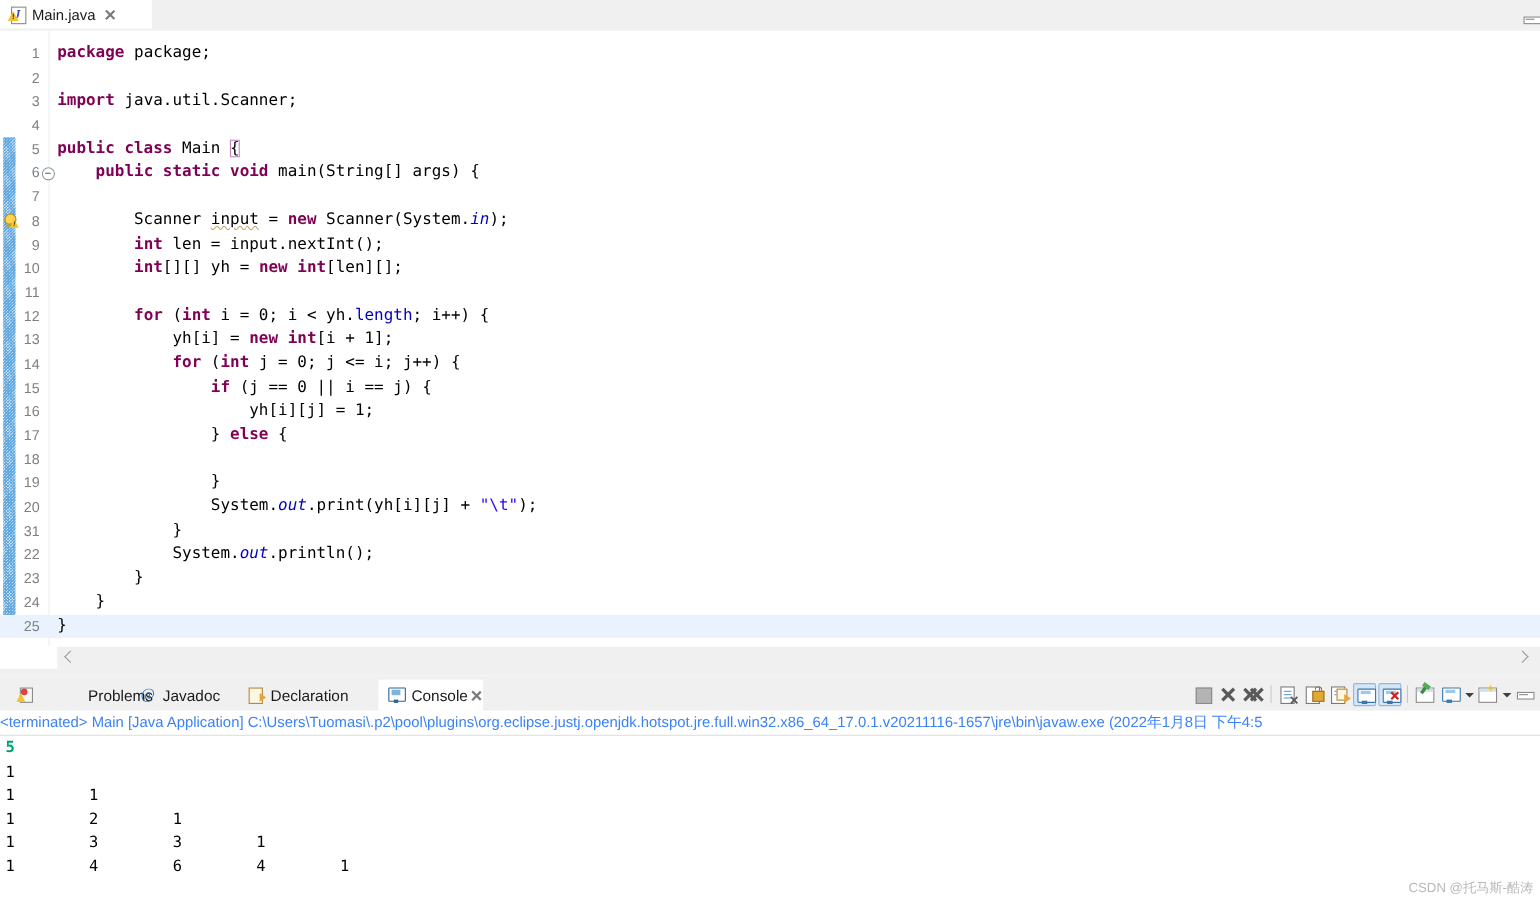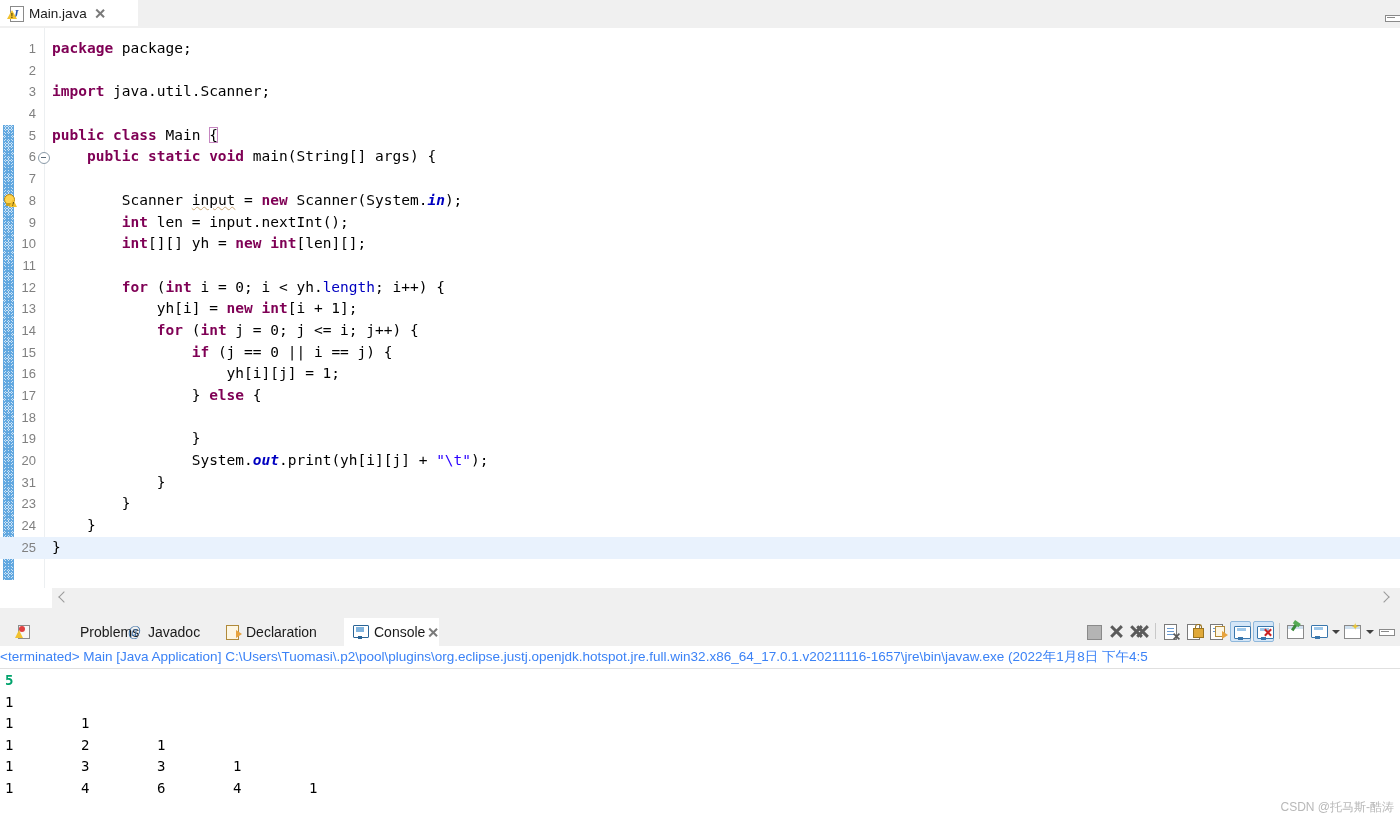--- a/index.html
+++ b/index.html
@@ -95,21 +95,21 @@
   .bulb .st{position:absolute;left:3px;top:10px;width:5px;height:3px;background:#c8a020;}
   .bulb .w{position:absolute;left:6px;top:6px;width:0;height:0;
     border-left:4px solid transparent;border-right:4px solid transparent;
     border-bottom:8px solid #f2c230;}
   .bulb .w:after{content:"!";position:absolute;left:-2.5px;top:2px;width:5px;
     font-size:6px;font-weight:bold;color:#3a3000;text-align:center;line-height:6px;
     font-family:"Liberation Sans",sans-serif;}
 
   
   .kw{color:#7f0055;font-weight:bold;}
-  .fld{color:#0000c0;font-weight:bold;font-style:italic;}
+  .fld{color:#0000c0;font-weight:normal;font-style:italic;}
   .blue{color:#0000c0;}
   .str{color:#2a00ff;}
   .bkt{outline:1.5px solid #c586c0;outline-offset:-1px;background:#fff;}
   .sq{text-decoration:underline;text-decoration-style:wavy;
       text-decoration-color:#c8a878;text-decoration-thickness:1px;}
 
   
   .hscroll{
     position:absolute;left:52px;top:588px;width:1348px;height:20px;
     background:#f0f0f0;
@@ -271,20 +271,21 @@
         <div class="ln"><span class="num">12</span><span class="code"><span>        </span><span class="kw">for </span><span>(</span><span class="kw">int </span><span>i = 0; i &lt; yh.</span><span class="blue">length</span><span>; i++) {</span></span></div>
         <div class="ln"><span class="num">13</span><span class="code"><span>            yh[i] = </span><span class="kw">new int</span><span>[i + 1];</span></span></div>
         <div class="ln"><span class="num">14</span><span class="code"><span>            </span><span class="kw">for </span><span>(</span><span class="kw">int </span><span>j = 0; j &lt;= i; j++) {</span></span></div>
         <div class="ln"><span class="num">15</span><span class="code"><span>                </span><span class="kw">if </span><span>(j == 0 || i == j) {</span></span></div>
         <div class="ln"><span class="num">16</span><span class="code"><span>                    yh[i][j] = 1;</span></span></div>
         <div class="ln"><span class="num">17</span><span class="code"><span>                } </span><span class="kw">else </span><span>{</span></span></div>
         <div class="ln"><span class="num">18</span></div>
         <div class="ln"><span class="num">19</span><span class="code"><span>                }</span></span></div>
         <div class="ln"><span class="num">20</span><span class="code"><span>                System.</span><span class="fld">out</span><span>.print(yh[i][j] + </span><span class="str">"\t"</span><span>);</span></span></div>
         <div class="ln"><span class="num">31</span><span class="code"><span>            }</span></span></div>
+        <div class="ln"><span class="num">22</span><span class="code"><span>            System.</span><span class="fld">out</span><span>.println();</span></span></div>
         <div class="ln"><span class="num">23</span><span class="code"><span>        }</span></span></div>
         <div class="ln"><span class="num">24</span><span class="code"><span>    }</span></span></div>
         <div class="ln cur"><span class="num">25</span><span class="code"><span>}</span></span></div>
       </div>
   </div>
 
   <div class="editor-left-strip"></div>
   <div class="hscroll">
     <div class="arr l">
         <span class="chev l"></span>

